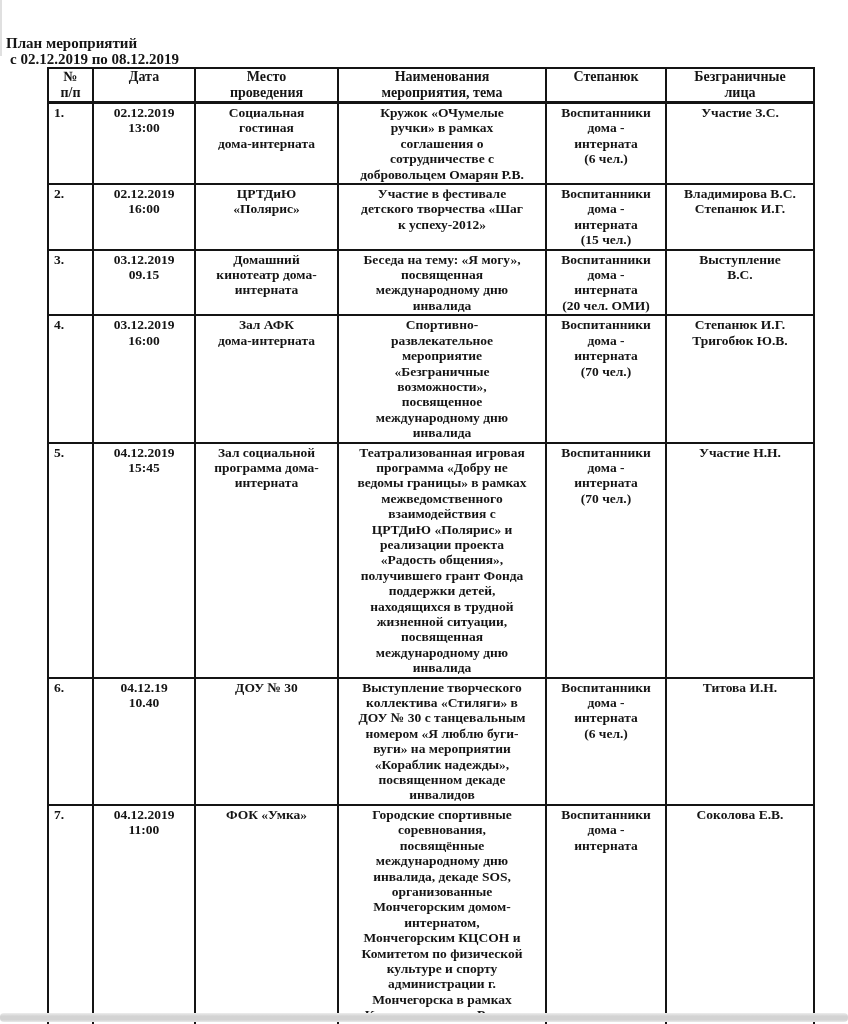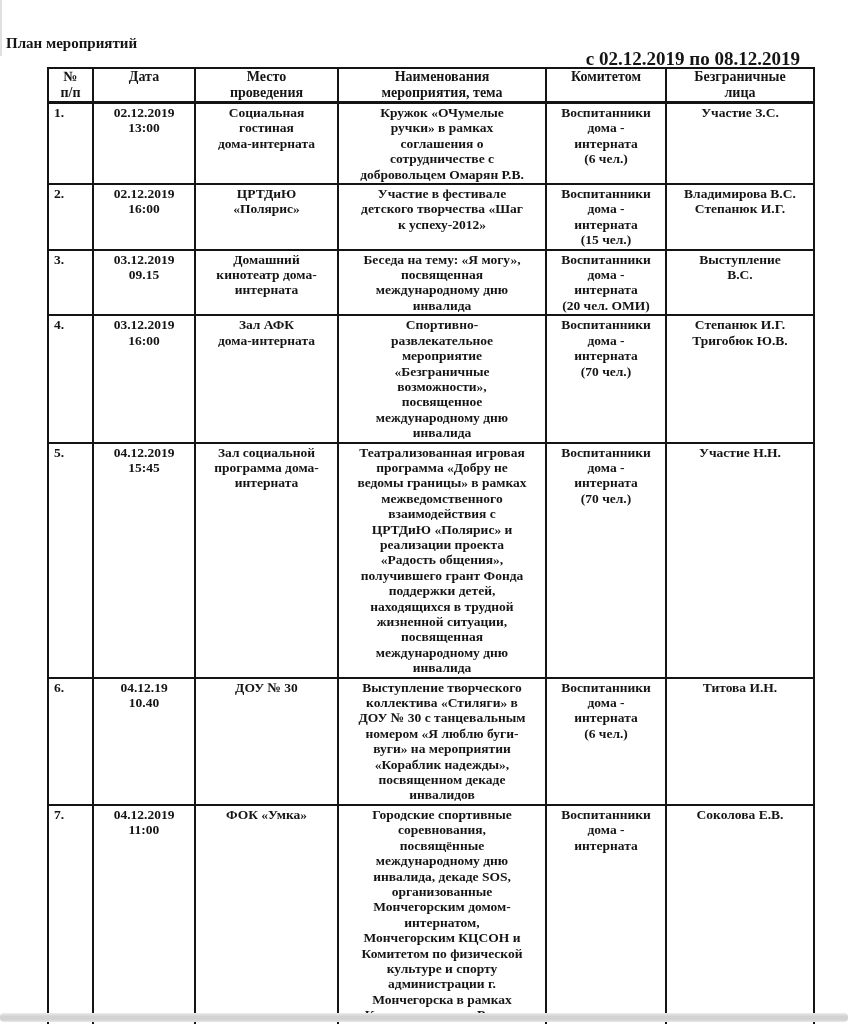--- a/index.html
+++ b/index.html
@@ -10,21 +10,21 @@
     color:#151515;
     position:relative;
     overflow:hidden;
   }
   .doc-title{
     position:absolute;top:35px;left:6px;width:790px;
     text-align:left;font-weight:bold;font-size:15px;line-height:16px;
   }
   .doc-subtitle{
     position:absolute;top:51px;left:10px;width:790px;
-    text-align:right;font-weight:bold;font-size:19px;line-height:16px;
+    text-align:left;font-weight:bold;font-size:15px;line-height:16px;
   }
   table.events{
     position:absolute;left:47px;top:67px;
     width:766px;
     border-collapse:collapse;table-layout:fixed;
   }
   table.events th, table.events td{
     border:2px solid #141414;
     vertical-align:top;
     text-align:center;
@@ -72,21 +72,21 @@
   </colgroup>
   <thead>
     <tr>
       <th>№
 п/п</th>
       <th>Дата</th>
       <th>Место
 проведения</th>
       <th>Наименования
 мероприятия, тема</th>
-      <th>Комитетом</th>
+      <th>Степанюк</th>
       <th>Безграничные
 лица</th>
     </tr>
   </thead>
   <tbody id="rows-body">
       <tr>
         <td class="num">1.</td>
         <td>02.12.2019
 13:00</td>
         <td>Социальная

